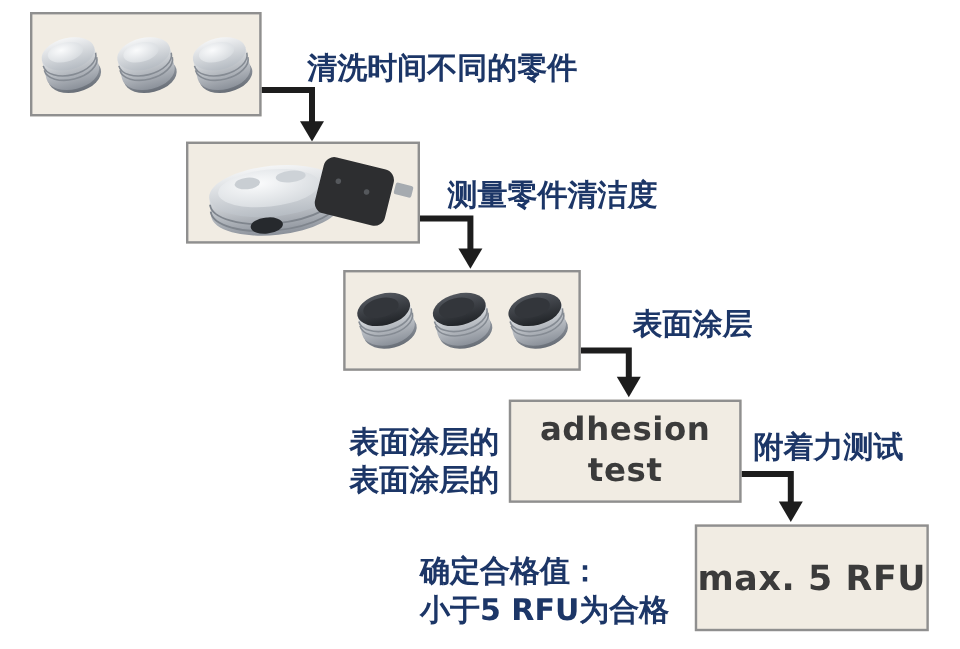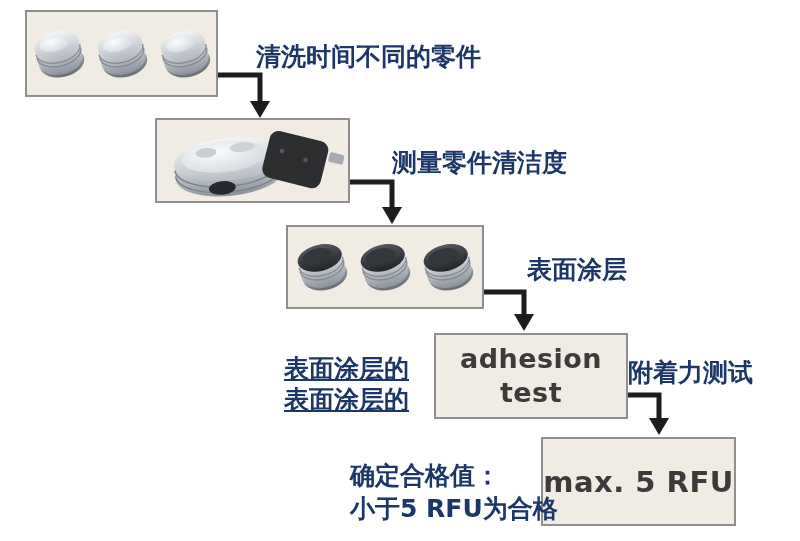--- a/index.html
+++ b/index.html
@@ -12,36 +12,36 @@
   .arrows{position:absolute;left:0;top:0;width:800px;height:541px;color:var(--arrow-color,#1d1d1d);}
   .box{
     position:absolute;box-sizing:border-box;
     background:var(--box-bg,#f1ece3);
     border:2px solid var(--box-border,#8f8f8f);
   }
   .img-box{display:flex;align-items:center;justify-content:center;gap:3px;}
   #box-step1{left:25px;top:10px;width:193px;height:87px;}
   #box-step2{left:155px;top:118px;width:195px;height:85px;}
   #box-step3{left:286px;top:225px;width:198px;height:84px;}
-  #box-step4{left:434px;top:333px;width:194px;height:86px;}
-  #box-step5{left:541px;top:437px;width:195px;height:89px;}
+  #box-step4{left:424px;top:333px;width:194px;height:86px;}
+  #box-step5{left:579px;top:437px;width:195px;height:89px;}
   .text-box{
     display:flex;flex-direction:column;align-items:center;justify-content:center;
     color:var(--box-text,#3b3b3b);font-weight:700;letter-spacing:0.5px;
   }
   #box-step4{font-size:27px;line-height:34px;}
   #box-step5{font-size:29px;}
   .label{
     position:absolute;color:var(--label-color,#1c3667);
     font-size:25px;font-weight:600;white-space:nowrap;line-height:31px;
   }
   #label-step1{left:256px;top:41px;}
-  #label-step2{left:392px;top:147px;}
+  #label-step2{left:373px;top:147px;}
   #label-step3{left:527px;top:254px;text-align:right;}
-  #label-step4-left{left:284px;top:353px;width:132px;text-align:left;text-decoration:underline;}
+  #label-step4-left{left:284px;top:353px;width:132px;text-align:right;}
   #label-step4-right{left:628px;top:357px;}
   #label-step5-left{left:350px;top:459px;line-height:33px;}
   .defs-svg{position:absolute;width:0;height:0;overflow:hidden;}
   .box svg{display:block;}
 </style>
 </head>
 <body>
 
 <svg class="defs-svg" aria-hidden="true">
   <defs>

